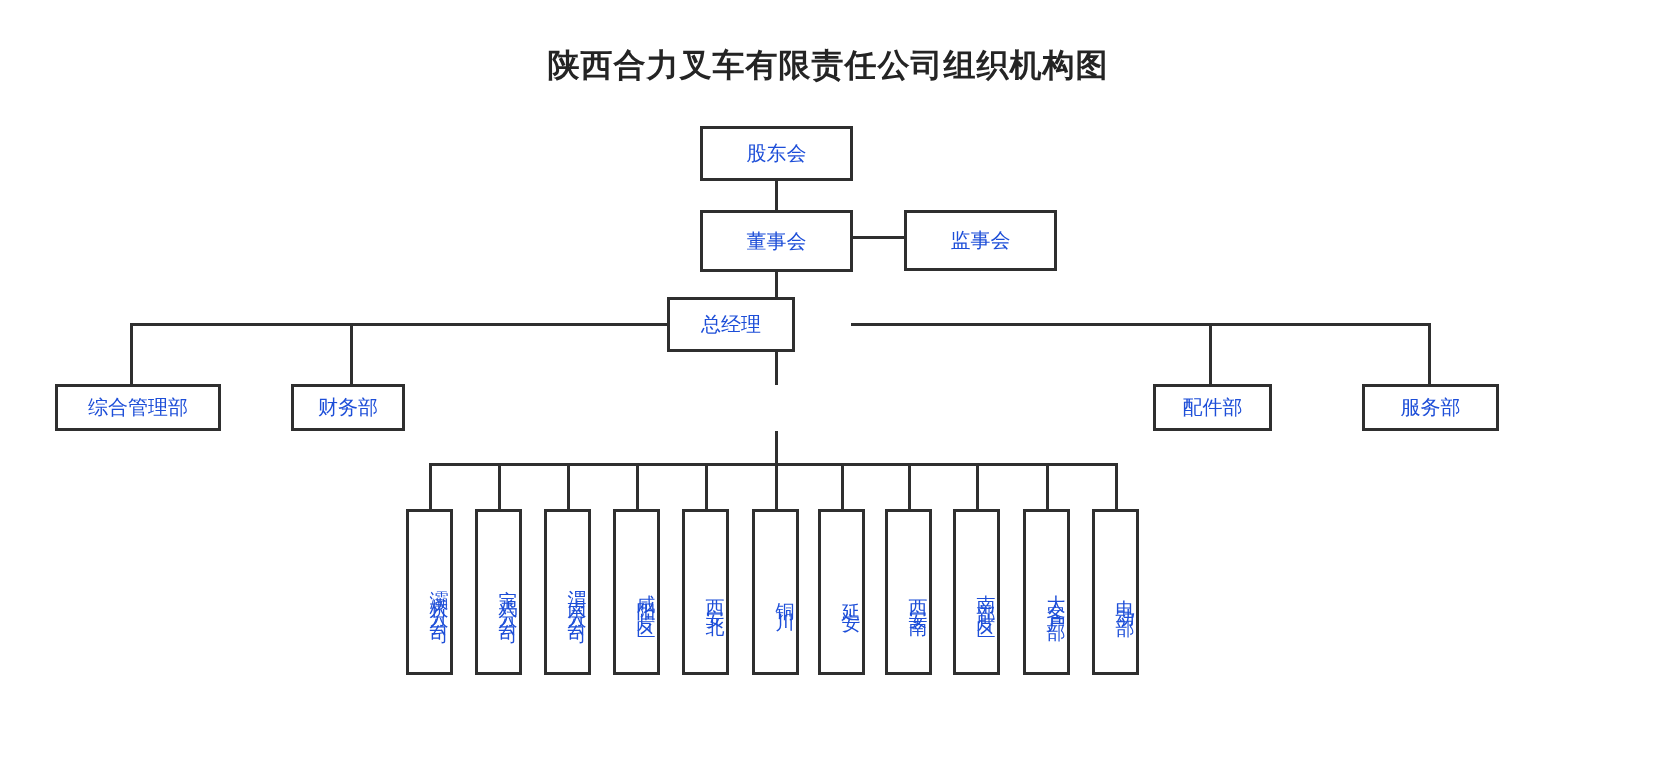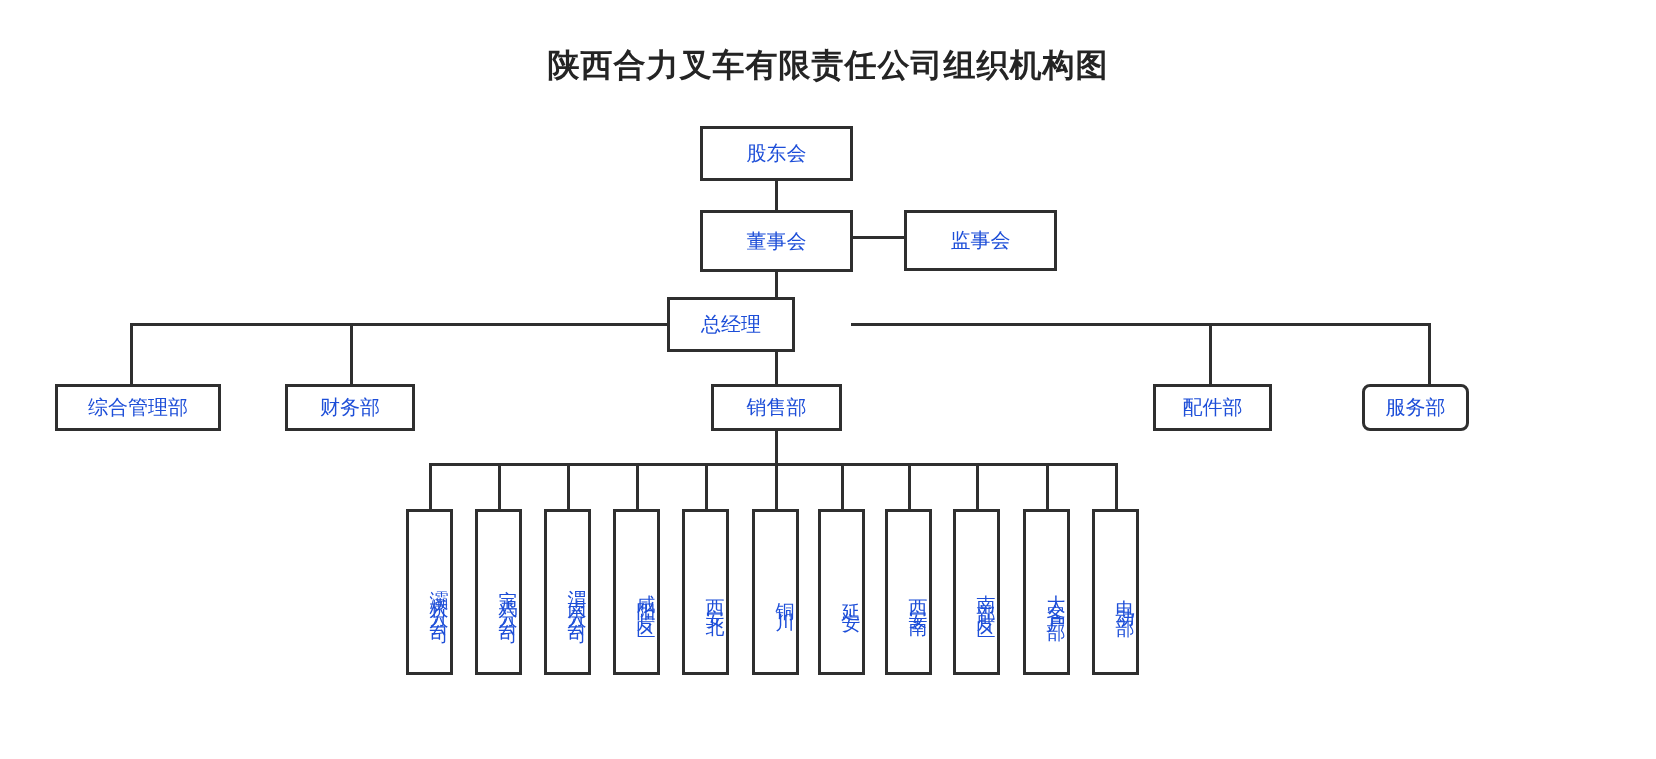--- a/index.html
+++ b/index.html
@@ -86,24 +86,23 @@
   <div class="line h" style="left:130px; top:323px; width:572px;"></div>
   <div class="line h" style="left:851px; top:323px; width:580px;"></div>
 
   <div class="line v" style="left:130px; top:323px; height:62px;"></div>
   <div class="line v" style="left:350px; top:323px; height:62px;"></div>
   <div class="line v" style="left:775px; top:352px; height:33px;"></div>
   <div class="line v" style="left:1209px; top:323px; height:62px;"></div>
   <div class="line v" style="left:1428px; top:323px; height:62px;"></div>
 
   <div class="box" style="left:55px; top:384px; width:166px; height:47px;text-align:center;">综合管理部</div>
-  <div class="box" style="left:285px; top:384px; width:130px; height:47px;">财务部</div>
-  <div class="box" style="left:711px; top:384px; width:131px; height:47px;">销售部</div>
+  <div class="box" style="left:291px; top:384px; width:114px; height:47px;">财务部</div>
   <div class="box" style="left:1153px; top:384px; width:119px; height:47px;">配件部</div>
-  <div class="box" style="left:1362px; top:384px; width:107px; height:47px;border-radius:8px;">服务部</div>
+  <div class="box" style="left:1362px; top:384px; width:137px; height:47px;">服务部</div>
 
   <div class="line v" style="left:775px; top:431px; height:59px;"></div>
   <div class="line h" style="left:429px; top:463px; width:688px;"></div>
 
   <div class="line v" style="left:429px; top:463px; height:48px;"></div>
   <div class="line v" style="left:498px; top:463px; height:48px;"></div>
   <div class="line v" style="left:567px; top:463px; height:48px;"></div>
   <div class="line v" style="left:636px; top:463px; height:48px;"></div>
   <div class="line v" style="left:705px; top:463px; height:48px;"></div>
   <div class="line v" style="left:775px; top:463px; height:48px;"></div>

